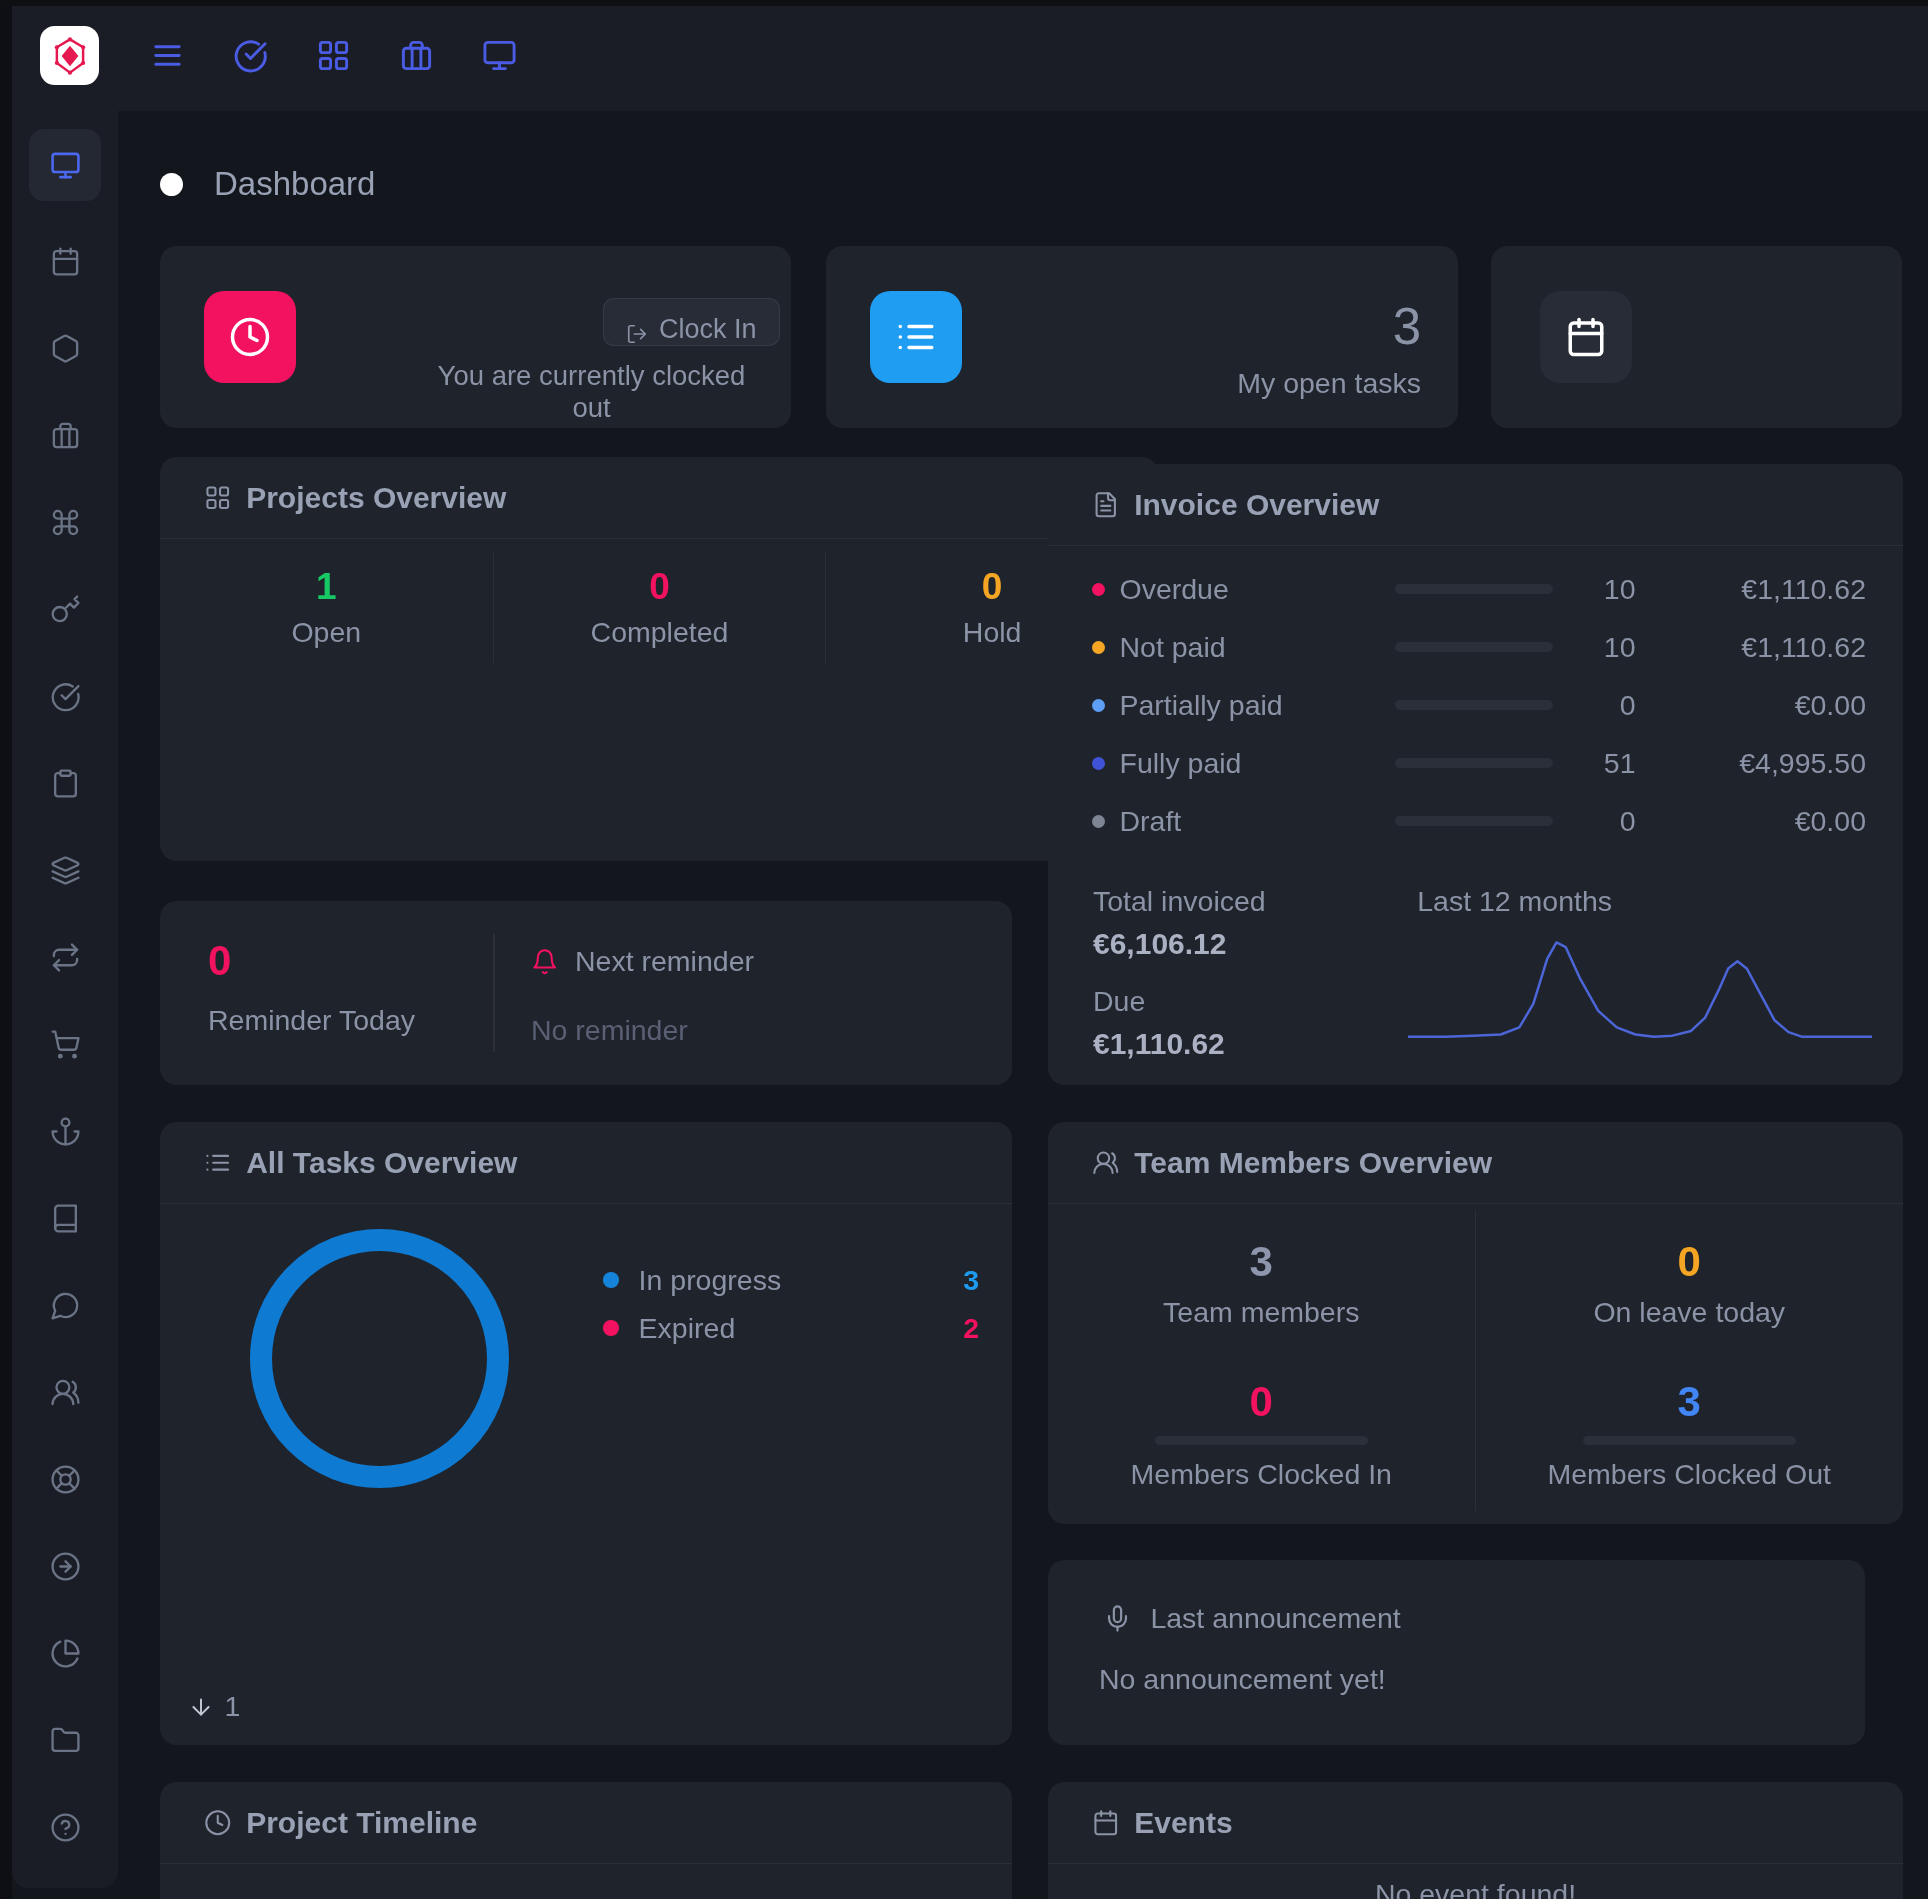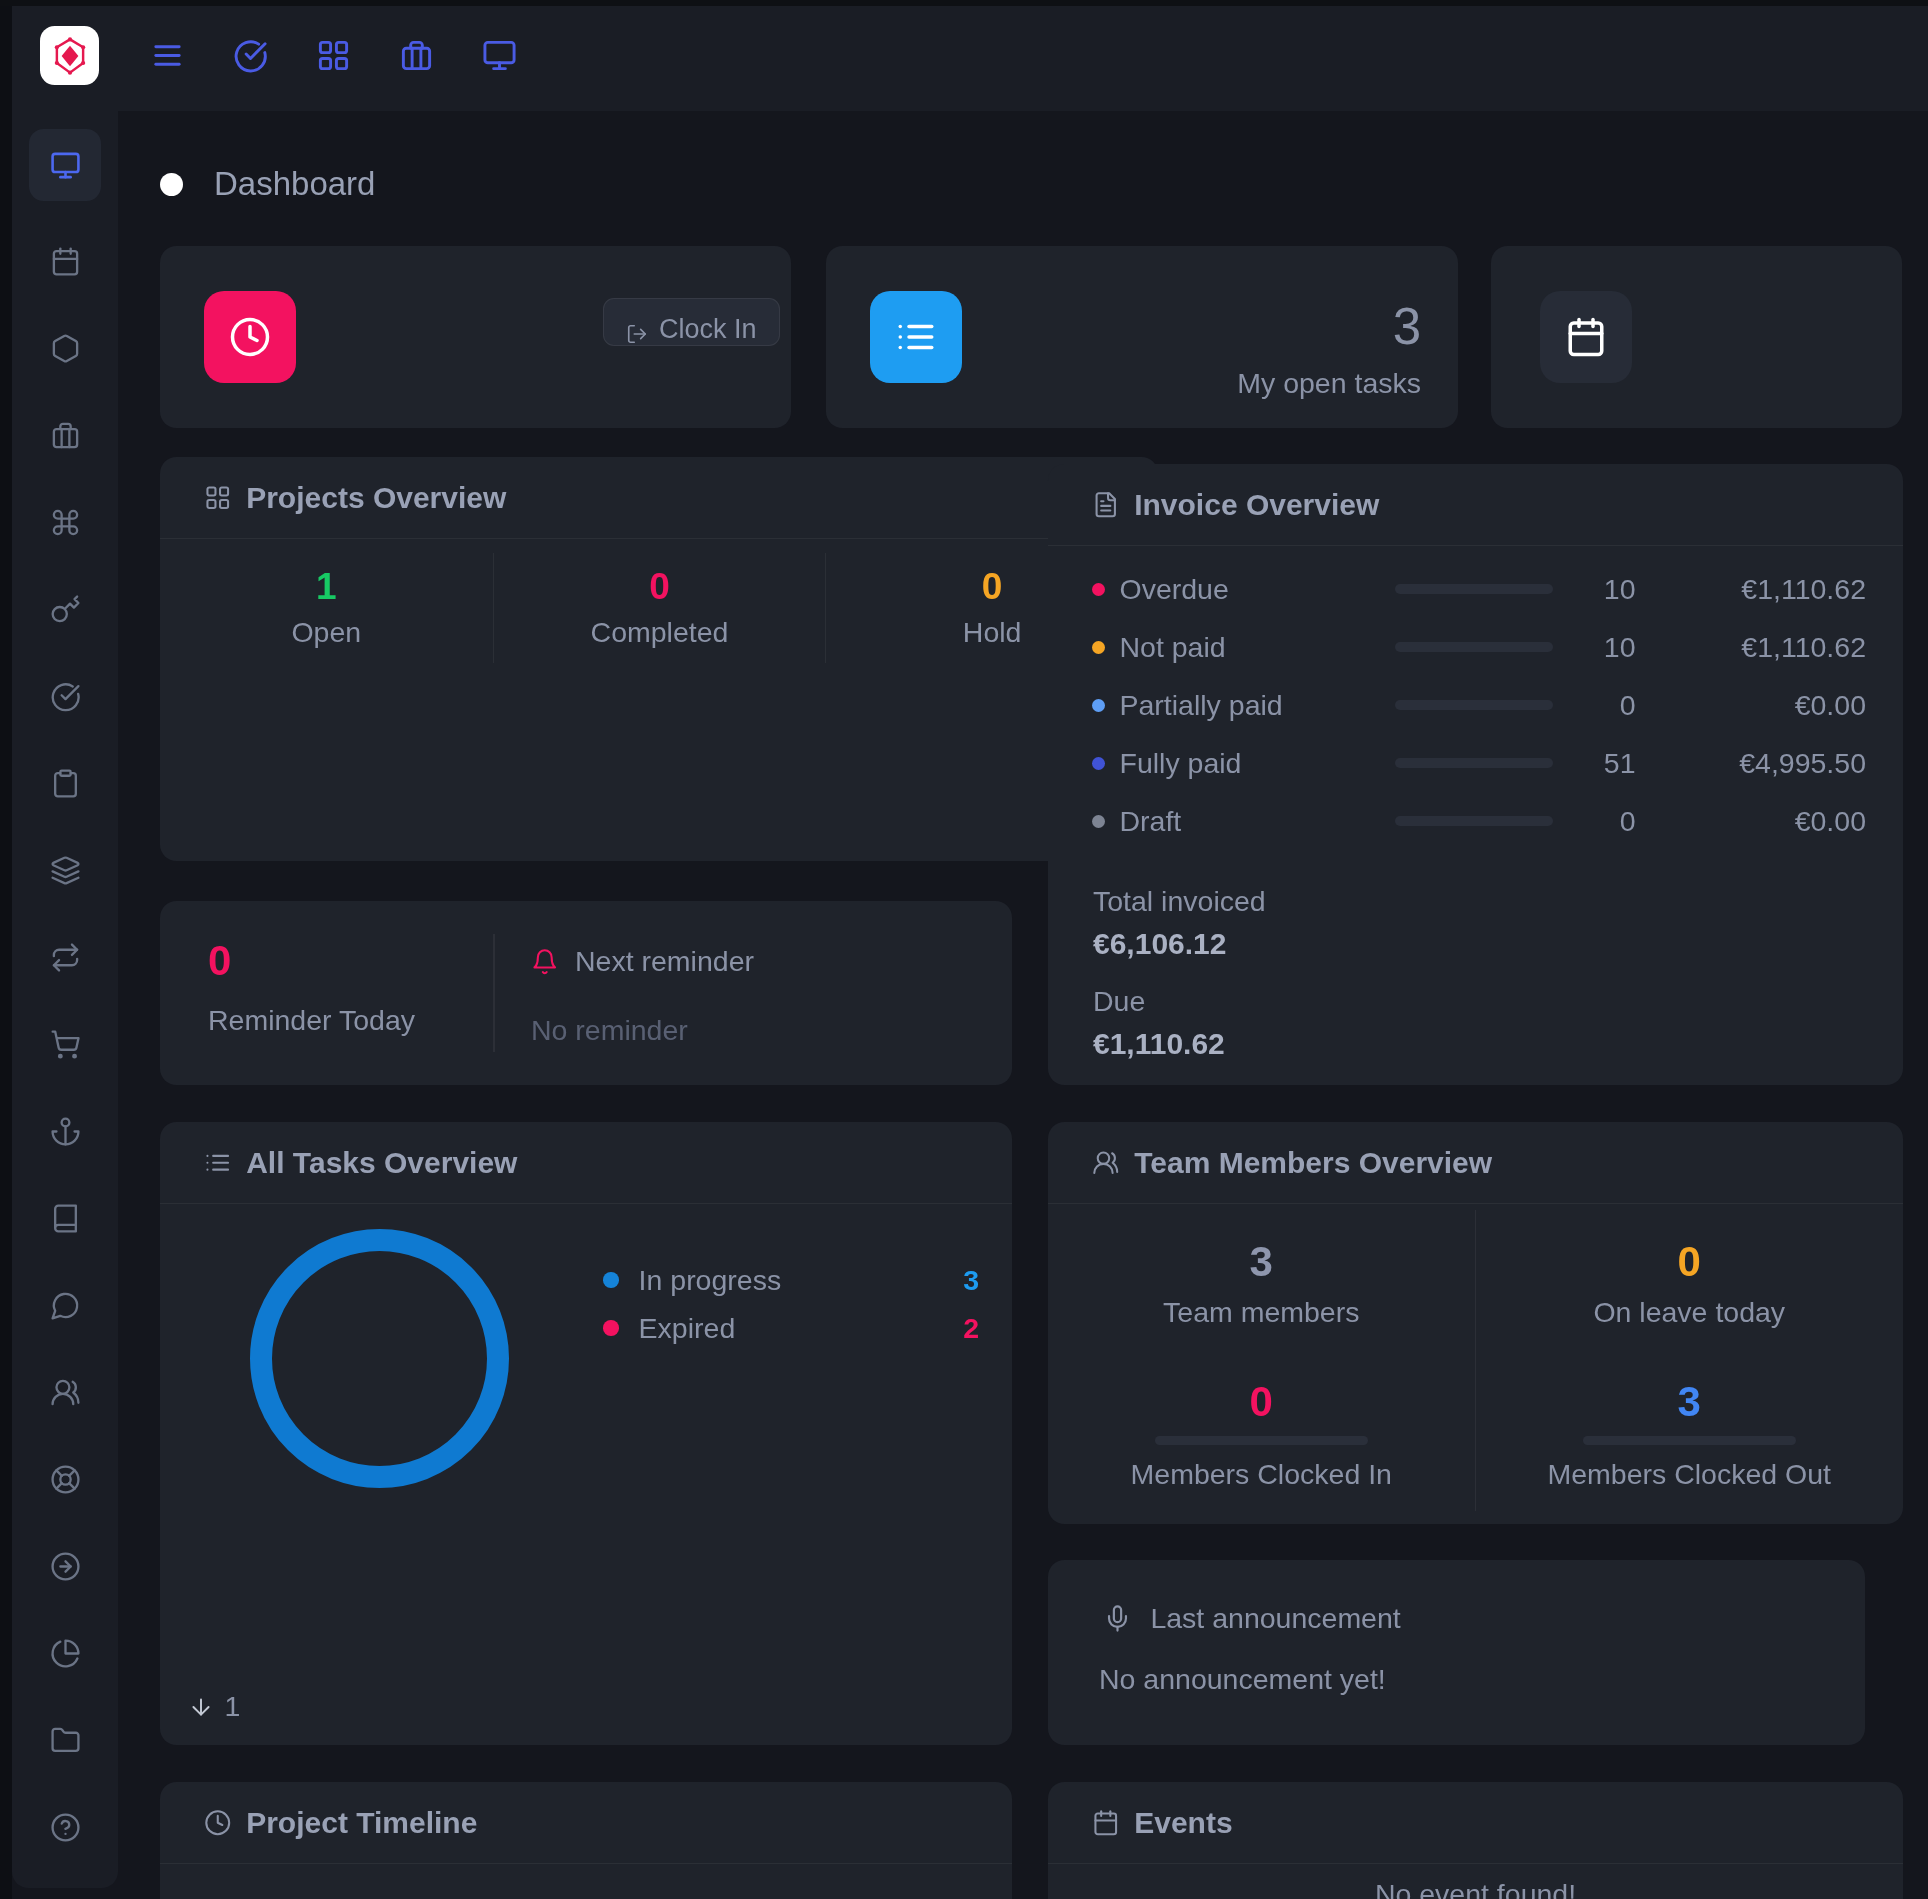--- a/index.html
+++ b/index.html
@@ -382,20 +382,21 @@
     <div class="clockin-btn">
       <span class="btn-ic">
           <svg viewBox="0 0 24 24" fill="none" stroke="currentColor" stroke-width="1.8" stroke-linecap="round" stroke-linejoin="round">
             <path d="M9 21H5a2 2 0 0 1-2-2V5a2 2 0 0 1 2-2h4"></path>
             <polyline points="16 17 21 12 16 7"></polyline>
             <line x1="21" x2="9" y1="12" y2="12"></line>
           </svg>
         </span>
       <span>Clock In</span>
     </div>
+    <div class="clock-status">You are currently clocked out</div>
   </div>
 
   <div class="card card-b">
     <div class="tile" style="background-color: rgb(30, 157, 242);">
       <span class="tile-ic">
           <svg viewBox="0 0 24 24" fill="none" stroke="currentColor" stroke-width="2" stroke-linecap="round" stroke-linejoin="round">
             <path d="M3 12h.01"></path>
             <path d="M3 18h.01"></path>
             <path d="M3 6h.01"></path>
             <path d="M8 12h13"></path>
@@ -500,20 +501,26 @@
           <span class="inv-count">0</span>
           <span class="inv-amt">€0.00</span>
         </div>
       </div>
     <div class="inv-tot">
       <div class="tot-label">Total invoiced</div>
       <div class="tot-value">€6,106.12</div>
       <div class="tot-label tot-label2">Due</div>
       <div class="tot-value">€1,110.62</div>
     </div>
+    <div class="trend">
+      <div class="trend-label">Last 12 months</div>
+      <svg id="spark" class="trend-svg" viewBox="0 0 100 100" preserveAspectRatio="none">
+          <polyline points="0,88 8,88 14,87 20,86 24,80 27,60 30,22 32,8 34,12 37,38 41,66 45,80 49,86 53,88 57,87 61,83 64,72 67,48 69,30 71,24 73,30 76,52 79,74 82,84 85,88 92,88 100,88" fill="none" stroke="#4c66d9" stroke-width="2.5" vector-effect="non-scaling-stroke" stroke-linecap="round" stroke-linejoin="round"></polyline>
+        </svg>
+    </div>
   </section>
 
   <section class="card reminder">
     <div class="rem-left">
       <div class="rem-count" style="color: rgb(243, 18, 96);">0</div>
       <div class="rem-label">Reminder Today</div>
     </div>
     <div class="rem-div"></div>
     <div class="rem-right">
       <div class="rem-row">

